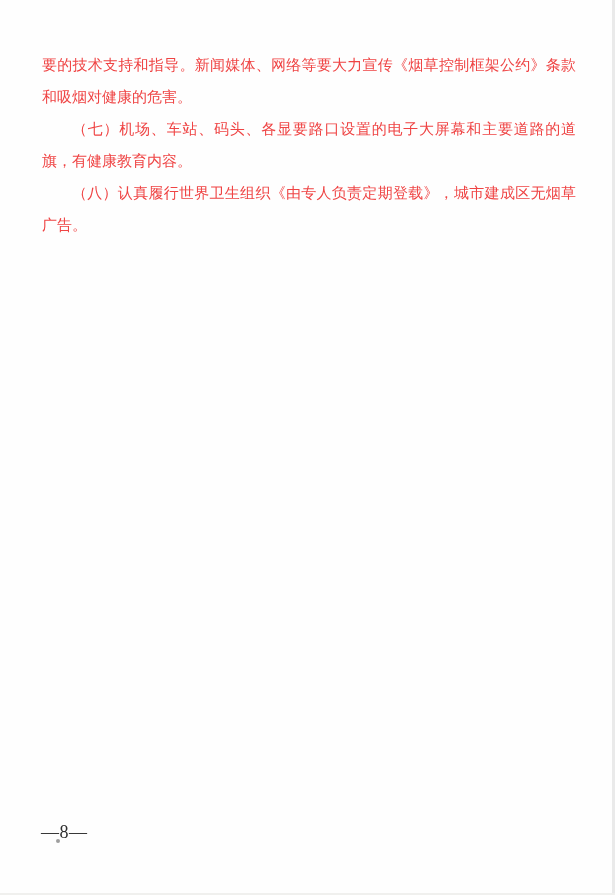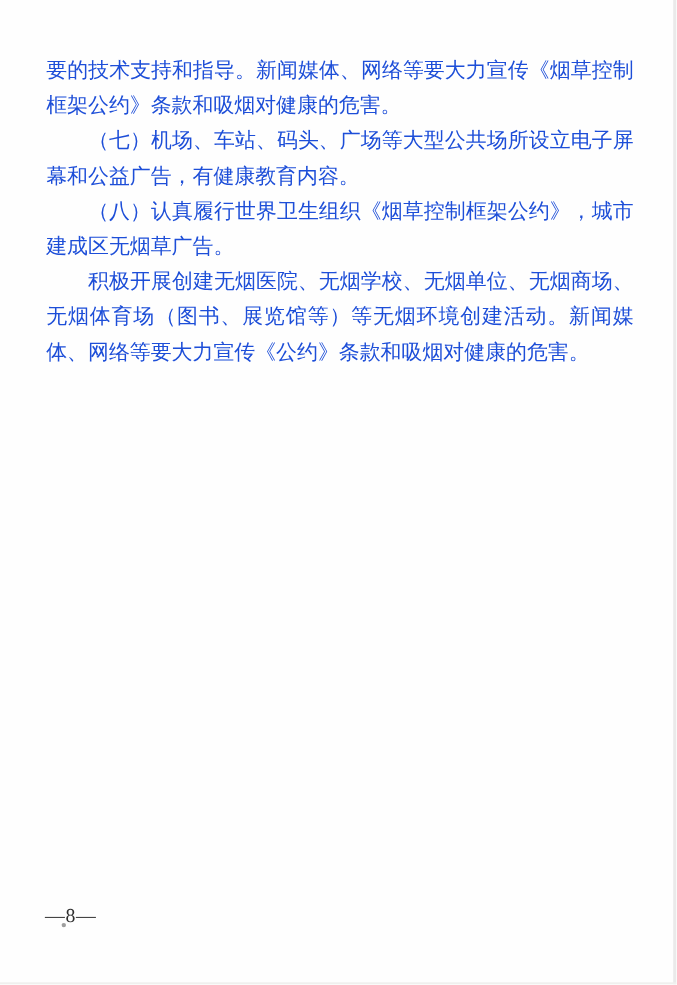--- a/index.html
+++ b/index.html
@@ -20,22 +20,22 @@
     top: 0;
     width: 615px;
     height: 895px;
     background: #fefefe;
   }
   .content {
     position: absolute;
     left: 42px;
     top: 49px;
     width: 534px;
-    color: #1d4ed8;
-    font-size: 19px;
+    color: #ef4444;
+    font-size: 15px;
     line-height: 32px;
     text-align: justify;
     line-break: strict;
   }
   .content p {
     margin: 0;
     padding: 0;
   }
   .content p.indent {
     text-indent: 2em;
@@ -74,21 +74,20 @@
     background: #6a6a6a;
     opacity: 0.65;
   }
 </style>
 </head>
 <body>
 
 <div class="page">
   <div class="content">
       <p>要的技术支持和指导。新闻媒体、网络等要大力宣传《烟草控制框架公约》条款和吸烟对健康的危害。</p>
-      <p class="indent">（七）机场、车站、码头、广场等大型公共场所设立电子屏幕和公益广告，有健康教育内容。</p>
-      <p class="indent">（八）认真履行世界卫生组织《烟草控制框架公约》，城市建成区无烟草广告。</p>
-      <p class="indent">积极开展创建无烟医院、无烟学校、无烟单位、无烟商场、无烟体育场（图书、展览馆等）等无烟环境创建活动。新闻媒体、网络等要大力宣传《公约》条款和吸烟对健康的危害。</p>
+      <p class="indent">（七）机场、车站、码头、各显要路口设置的电子大屏幕和主要道路的道旗，有健康教育内容。</p>
+      <p class="indent">（八）认真履行世界卫生组织《由专人负责定期登载》，城市建成区无烟草广告。</p>
     </div>
   <div class="page-number">—8—</div>
   <div class="scan-speck"></div>
   <div class="scan-edge-right"></div>
   <div class="scan-edge-bottom"></div>
 </div>
 
 </body></html>

